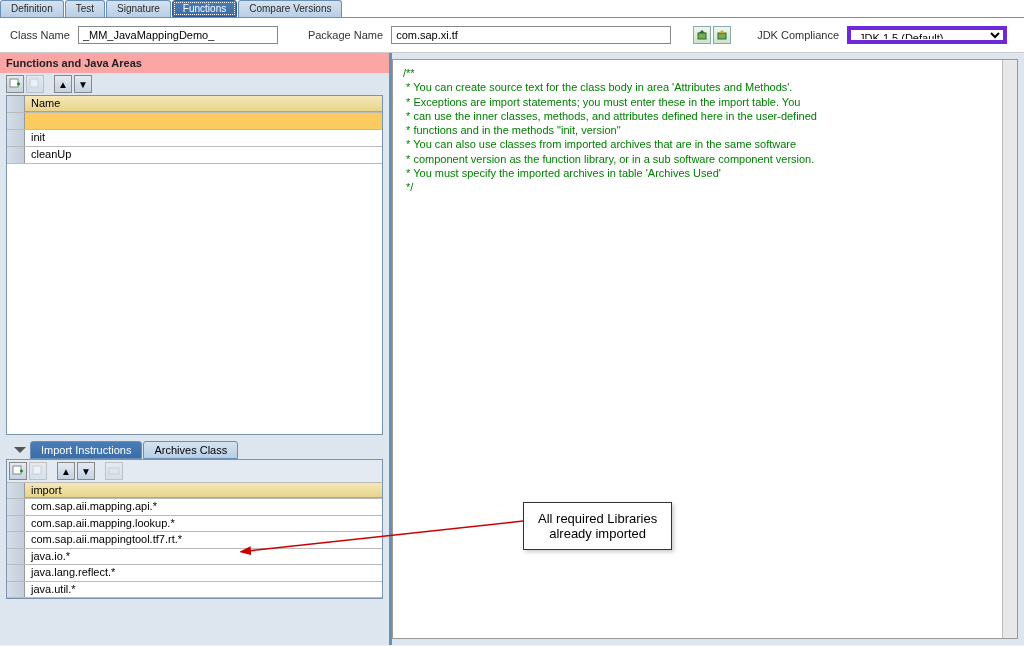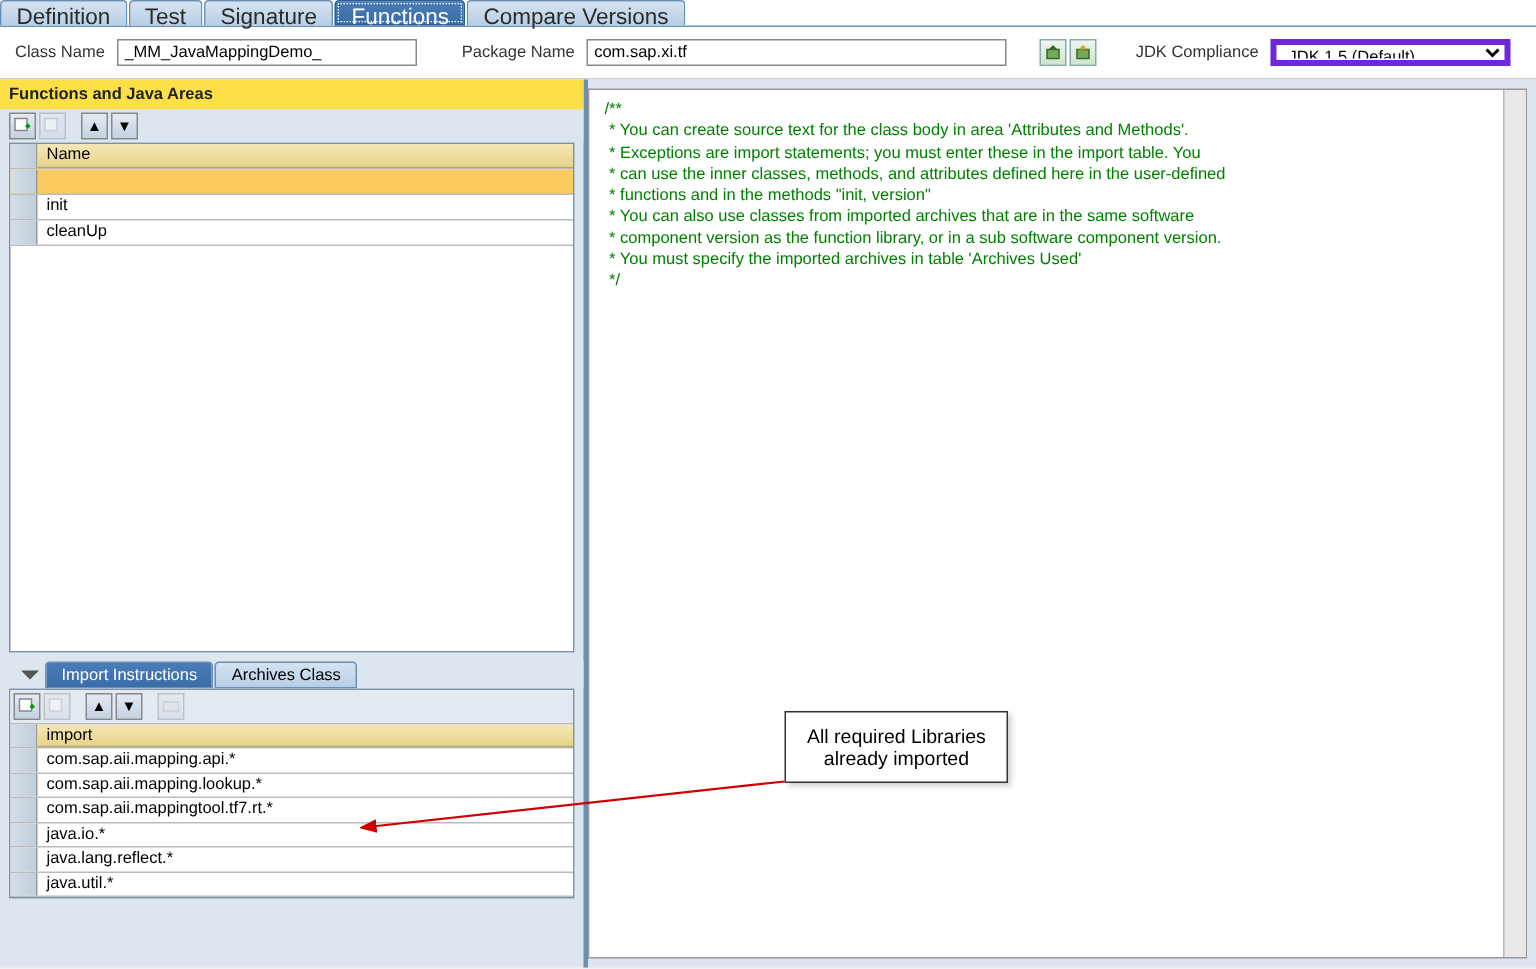--- a/index.html
+++ b/index.html
@@ -20,21 +20,21 @@
     }
     .tab {
       padding: 2px 10px;
       background: linear-gradient(to bottom, #d5e3f1, #b8cee5);
       border: 1px solid #6a8fb5;
       border-bottom: none;
       border-radius: 3px 3px 0 0;
       margin-right: 1px;
       cursor: pointer;
       color: #2a2a2a;
-      font-size: 15px;
+      font-size: 10px;
     }
     .tab.active {
       background: linear-gradient(to bottom, #4a7db8, #3a6da8);
       color: #fff;
       border: 1px solid #2a5d98;
       outline: 1px dotted #fff;
       outline-offset: -3px;
     }
     .header-row {
       display: flex;
@@ -84,21 +84,21 @@
       margin: 6px 6px 6px 0;
       border: 1px solid #999;
       display: flex;
       flex-direction: column;
       position: relative;
     }
     .section-title {
       font-weight: bold;
       padding: 4px 6px;
       color: #222;
-      background: #fde047;
+      background: #fca5a5;
     }
     .toolbar {
       display: flex;
       gap: 2px;
       padding: 2px 6px;
       background: #dde6ef;
     }
     .toolbar-btn {
       width: 18px; height: 18px;
       border: 1px solid #888;
@@ -347,21 +347,21 @@
       <div> * can use the inner classes, methods, and attributes defined here in the user-defined</div>
       <div> * functions and in the methods "init, version"</div>
       <div> * You can also use classes from imported archives that are in the same software</div>
       <div> * component version as the function library, or in a sub software component version.</div>
       <div> * You must specify the imported archives in table 'Archives Used'</div>
       <div> */</div>
     </div>
   </div>
 </div>
 
-<div class="annotation-box" style="left:523px; top:474px;">
+<div class="annotation-box" style="left:523px; top:502px;">
   <div>All required Libraries</div>
   <div>already imported</div>
 </div>
 <svg class="arrow-svg" style="left:240px; top:478px; width:290px; height:80px;">
   <defs>
     <marker id="arrh" markerWidth="10" markerHeight="10" refX="2" refY="3" orient="auto">
       <path d="M0,0 L0,6 L8,3 Z" fill="#c00"></path>
     </marker>
   </defs>
   <line x1="283" y1="43" x2="8" y2="73" stroke="#c00" stroke-width="1.5" marker-end="url(#arrh)"></line>

